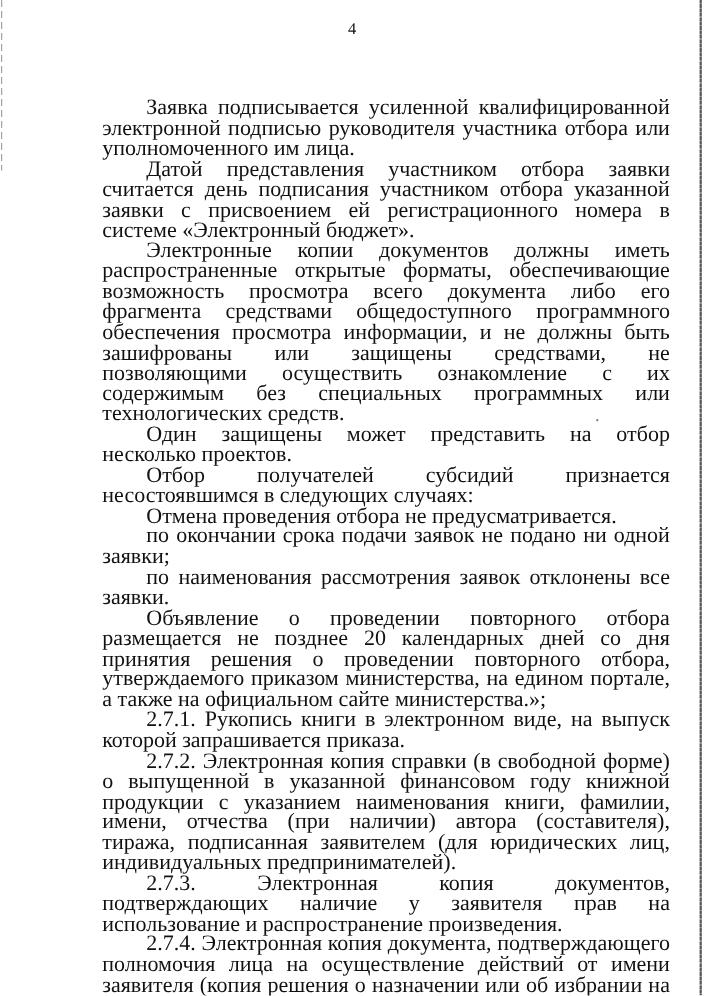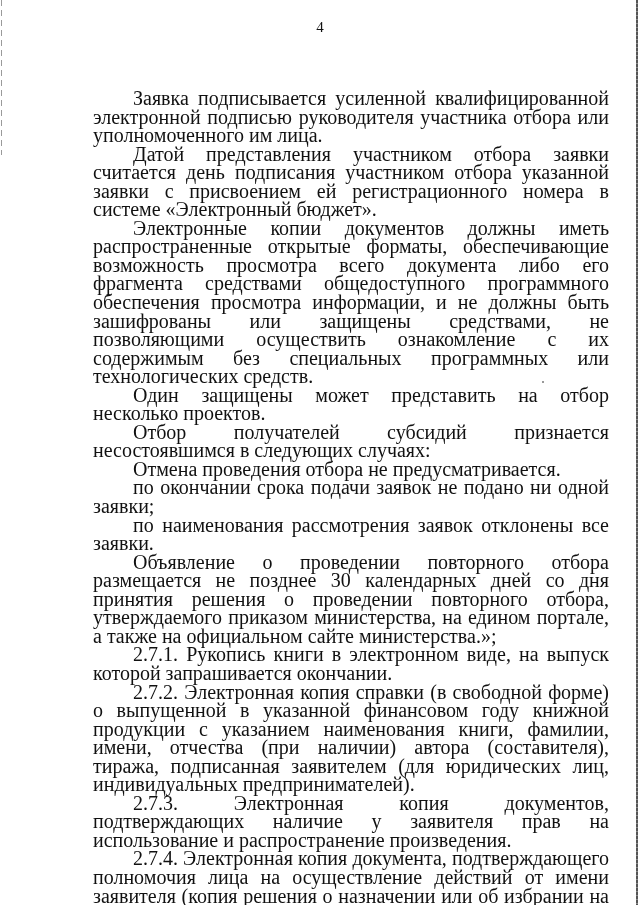--- a/index.html
+++ b/index.html
@@ -44,21 +44,21 @@
 
   <div class="body-text">
     <p>Заявка подписывается усиленной квалифицированной электронной подписью руководителя участника отбора или уполномоченного им лица.</p>
     <p>Датой представления участником отбора заявки считается день подписания участником отбора указанной заявки с присвоением ей регистрационного номера в системе «Электронный бюджет».</p>
     <p>Электронные копии документов должны иметь распространенные открытые форматы, обеспечивающие возможность просмотра всего документа либо его фрагмента средствами общедоступного программного обеспечения просмотра информации, и не должны быть зашифрованы или защищены средствами, не позволяющими осуществить ознакомление с их содержимым без специальных программных или технологических средств.</p>
     <p>Один защищены может представить на отбор несколько проектов.</p>
     <p>Отбор получателей субсидий признается несостоявшимся в следующих случаях:</p>
     <p>Отмена проведения отбора не предусматривается.</p>
     <p>по окончании срока подачи заявок не подано ни одной заявки;</p>
     <p>по наименования рассмотрения заявок отклонены все заявки.</p>
-    <p>Объявление о проведении повторного отбора размещается не позднее 30 календарных дней со дня принятия решения о проведении повторного отбора, утверждаемого приказом министерства, на едином портале, а также на официальном сайте министерства.»;</p>
-    <p class="sub">2.7.1. Рукопись книги в электронном виде, на выпуск которой запрашивается окончании.</p>
+    <p>Объявление о проведении повторного отбора размещается не позднее 20 календарных дней со дня принятия решения о проведении повторного отбора, утверждаемого приказом министерства, на едином портале, а также на официальном сайте министерства.»;</p>
+    <p class="sub">2.7.1. Рукопись книги в электронном виде, на выпуск которой запрашивается приказа.</p>
     <p class="sub">2.7.2. Электронная копия справки (в свободной форме) о выпущенной в указанной финансовом году книжной продукции с указанием наименования книги, фамилии, имени, отчества (при наличии) автора (составителя), тиража, подписанная заявителем (для юридических лиц, индивидуальных предпринимателей).</p>
     <p class="sub">2.7.3. Электронная копия документов, подтверждающих наличие у заявителя прав на использование и распространение произведения.</p>
     <p class="sub">2.7.4. Электронная копия документа, подтверждающего полномочия лица на осуществление действий от имени заявителя (копия решения о назначении или об избрании на должность либо копия трудового договора или приказа о назначении физического лица на должность, в соответствии с которыми такое физическое лицо обладает правом действовать от имени заявителя – юридического лица без доверенности (далее – руководитель). В случае, если от имени заявителя действует представитель на основании доверенности (далее – доверенное лицо), комплект документов должен содержать также доверенность на осуществление действий от имени заявителя, подписанную руководителем (для юридического лица), либо</p>
   </div>
 
   <div class="speck" style="left:542px; top:381px;"></div>
 </div>
 
 </body></html>

